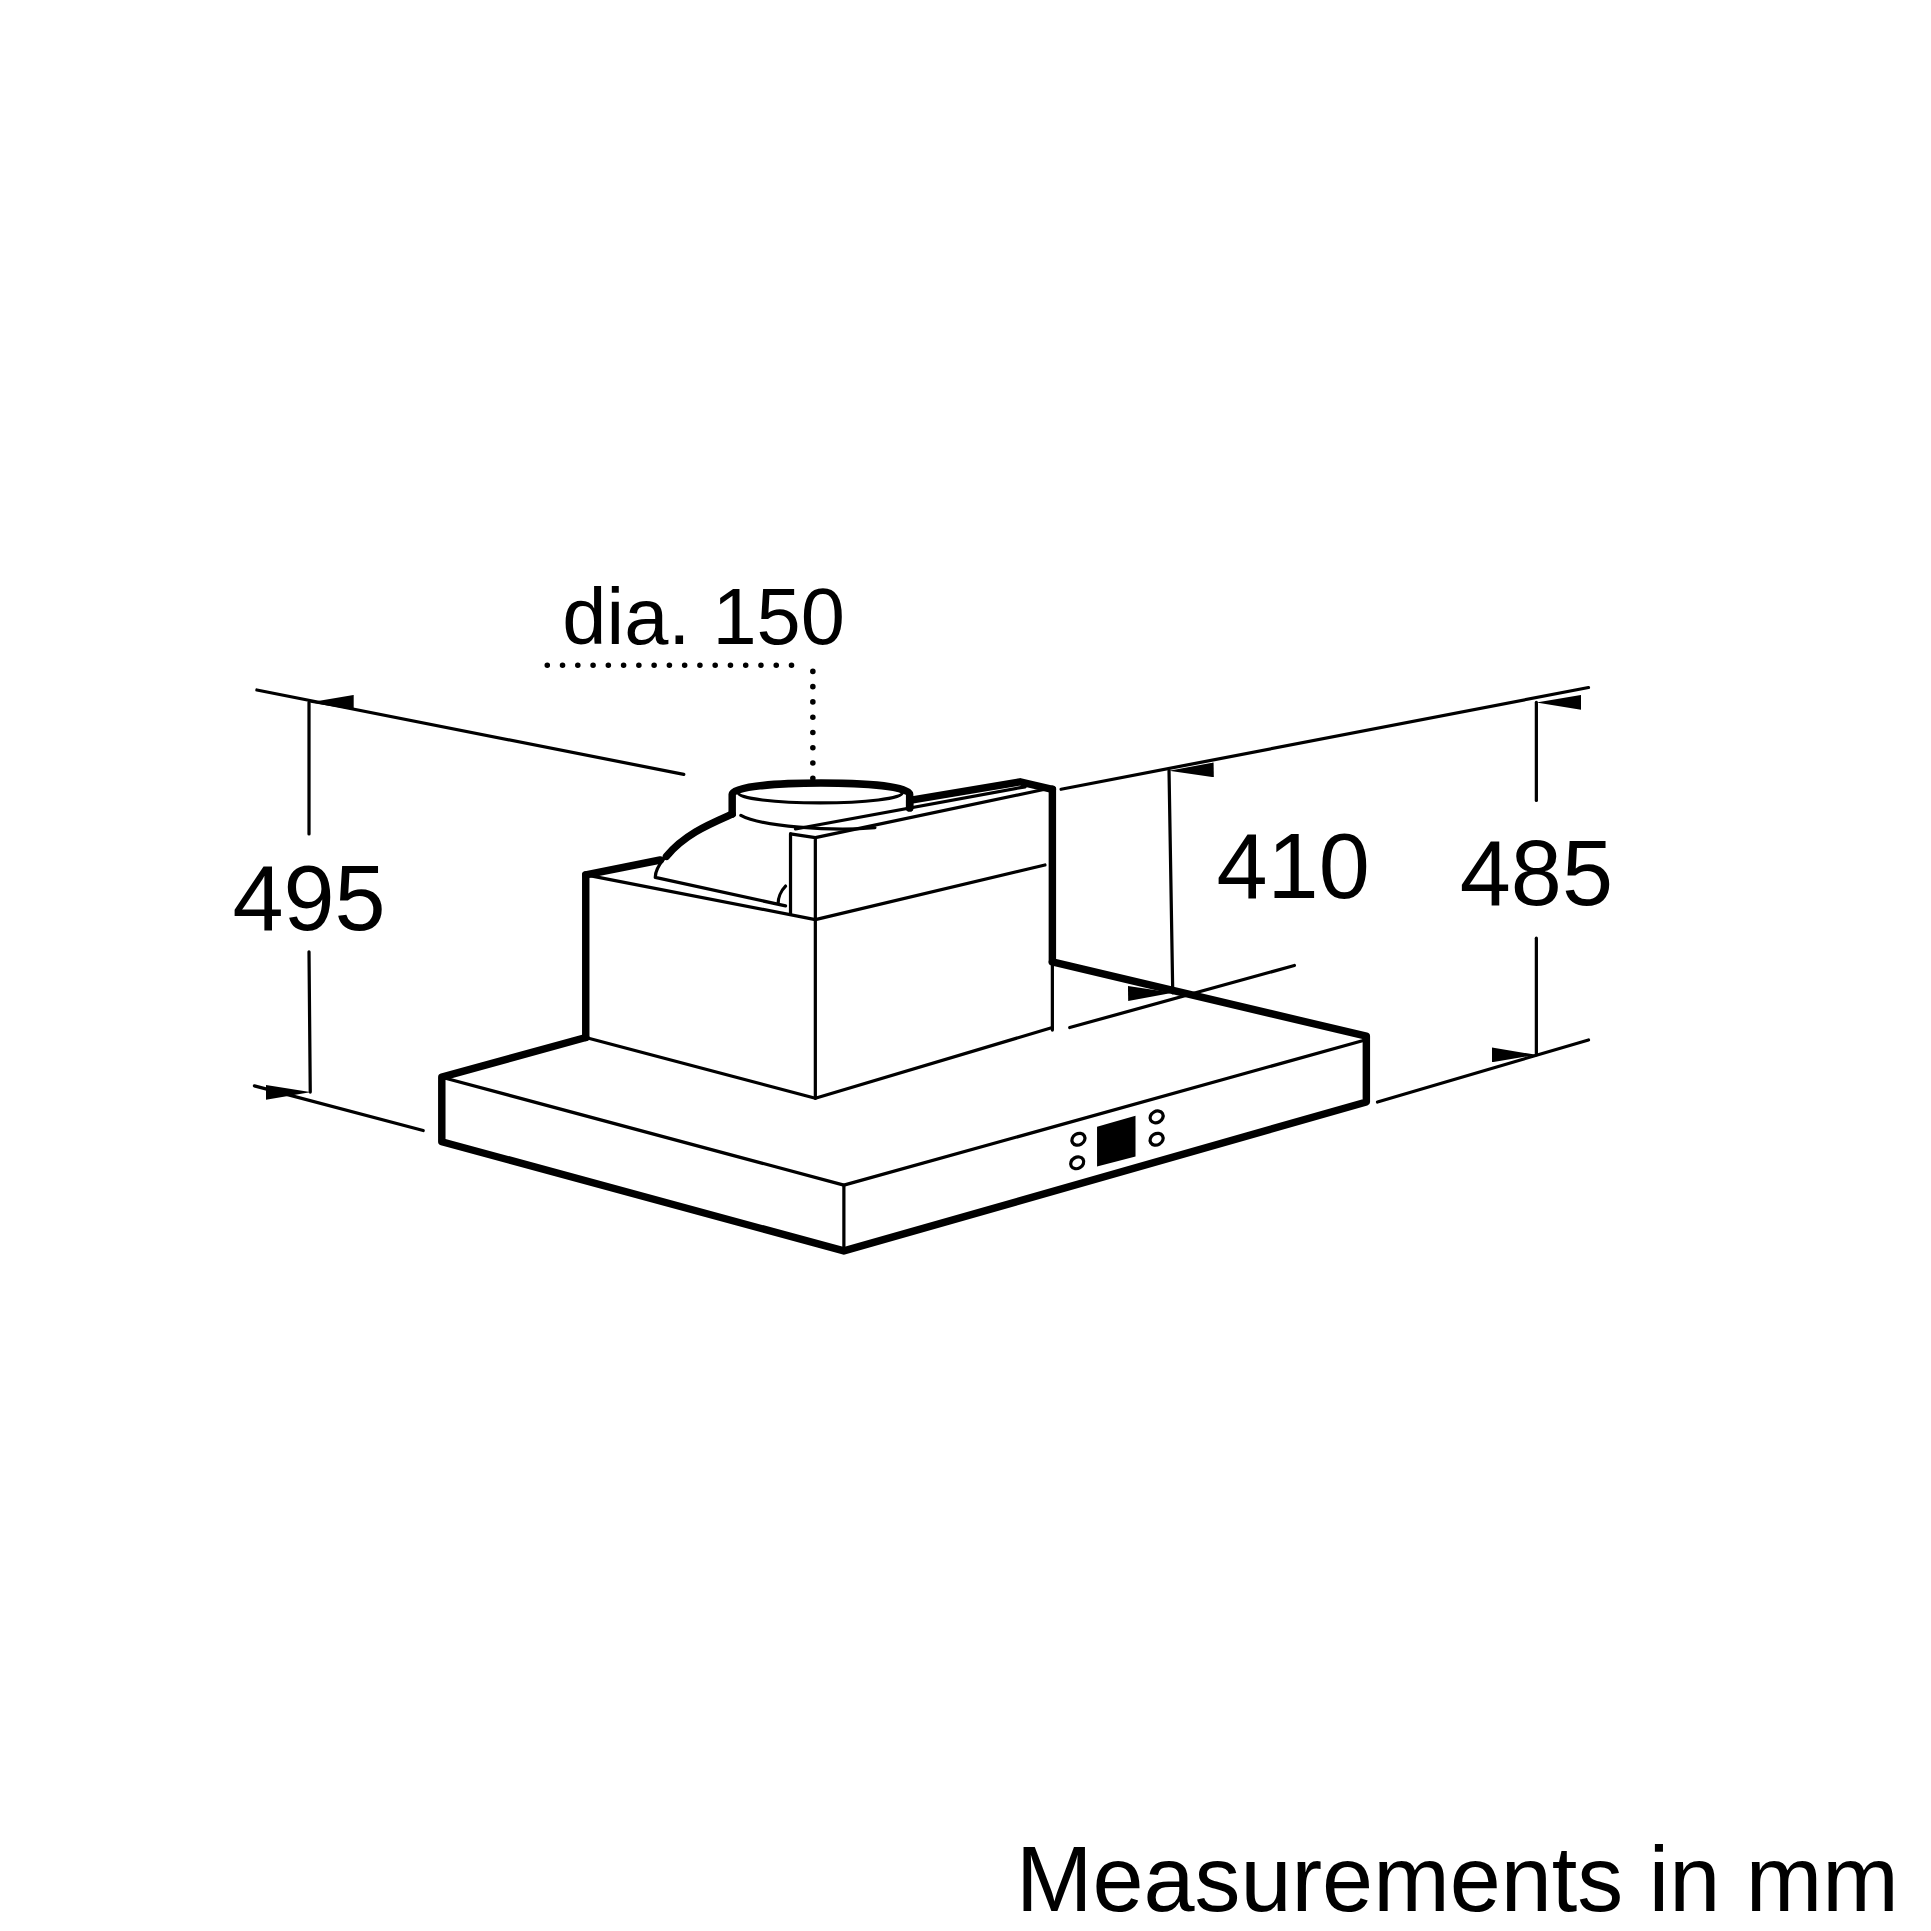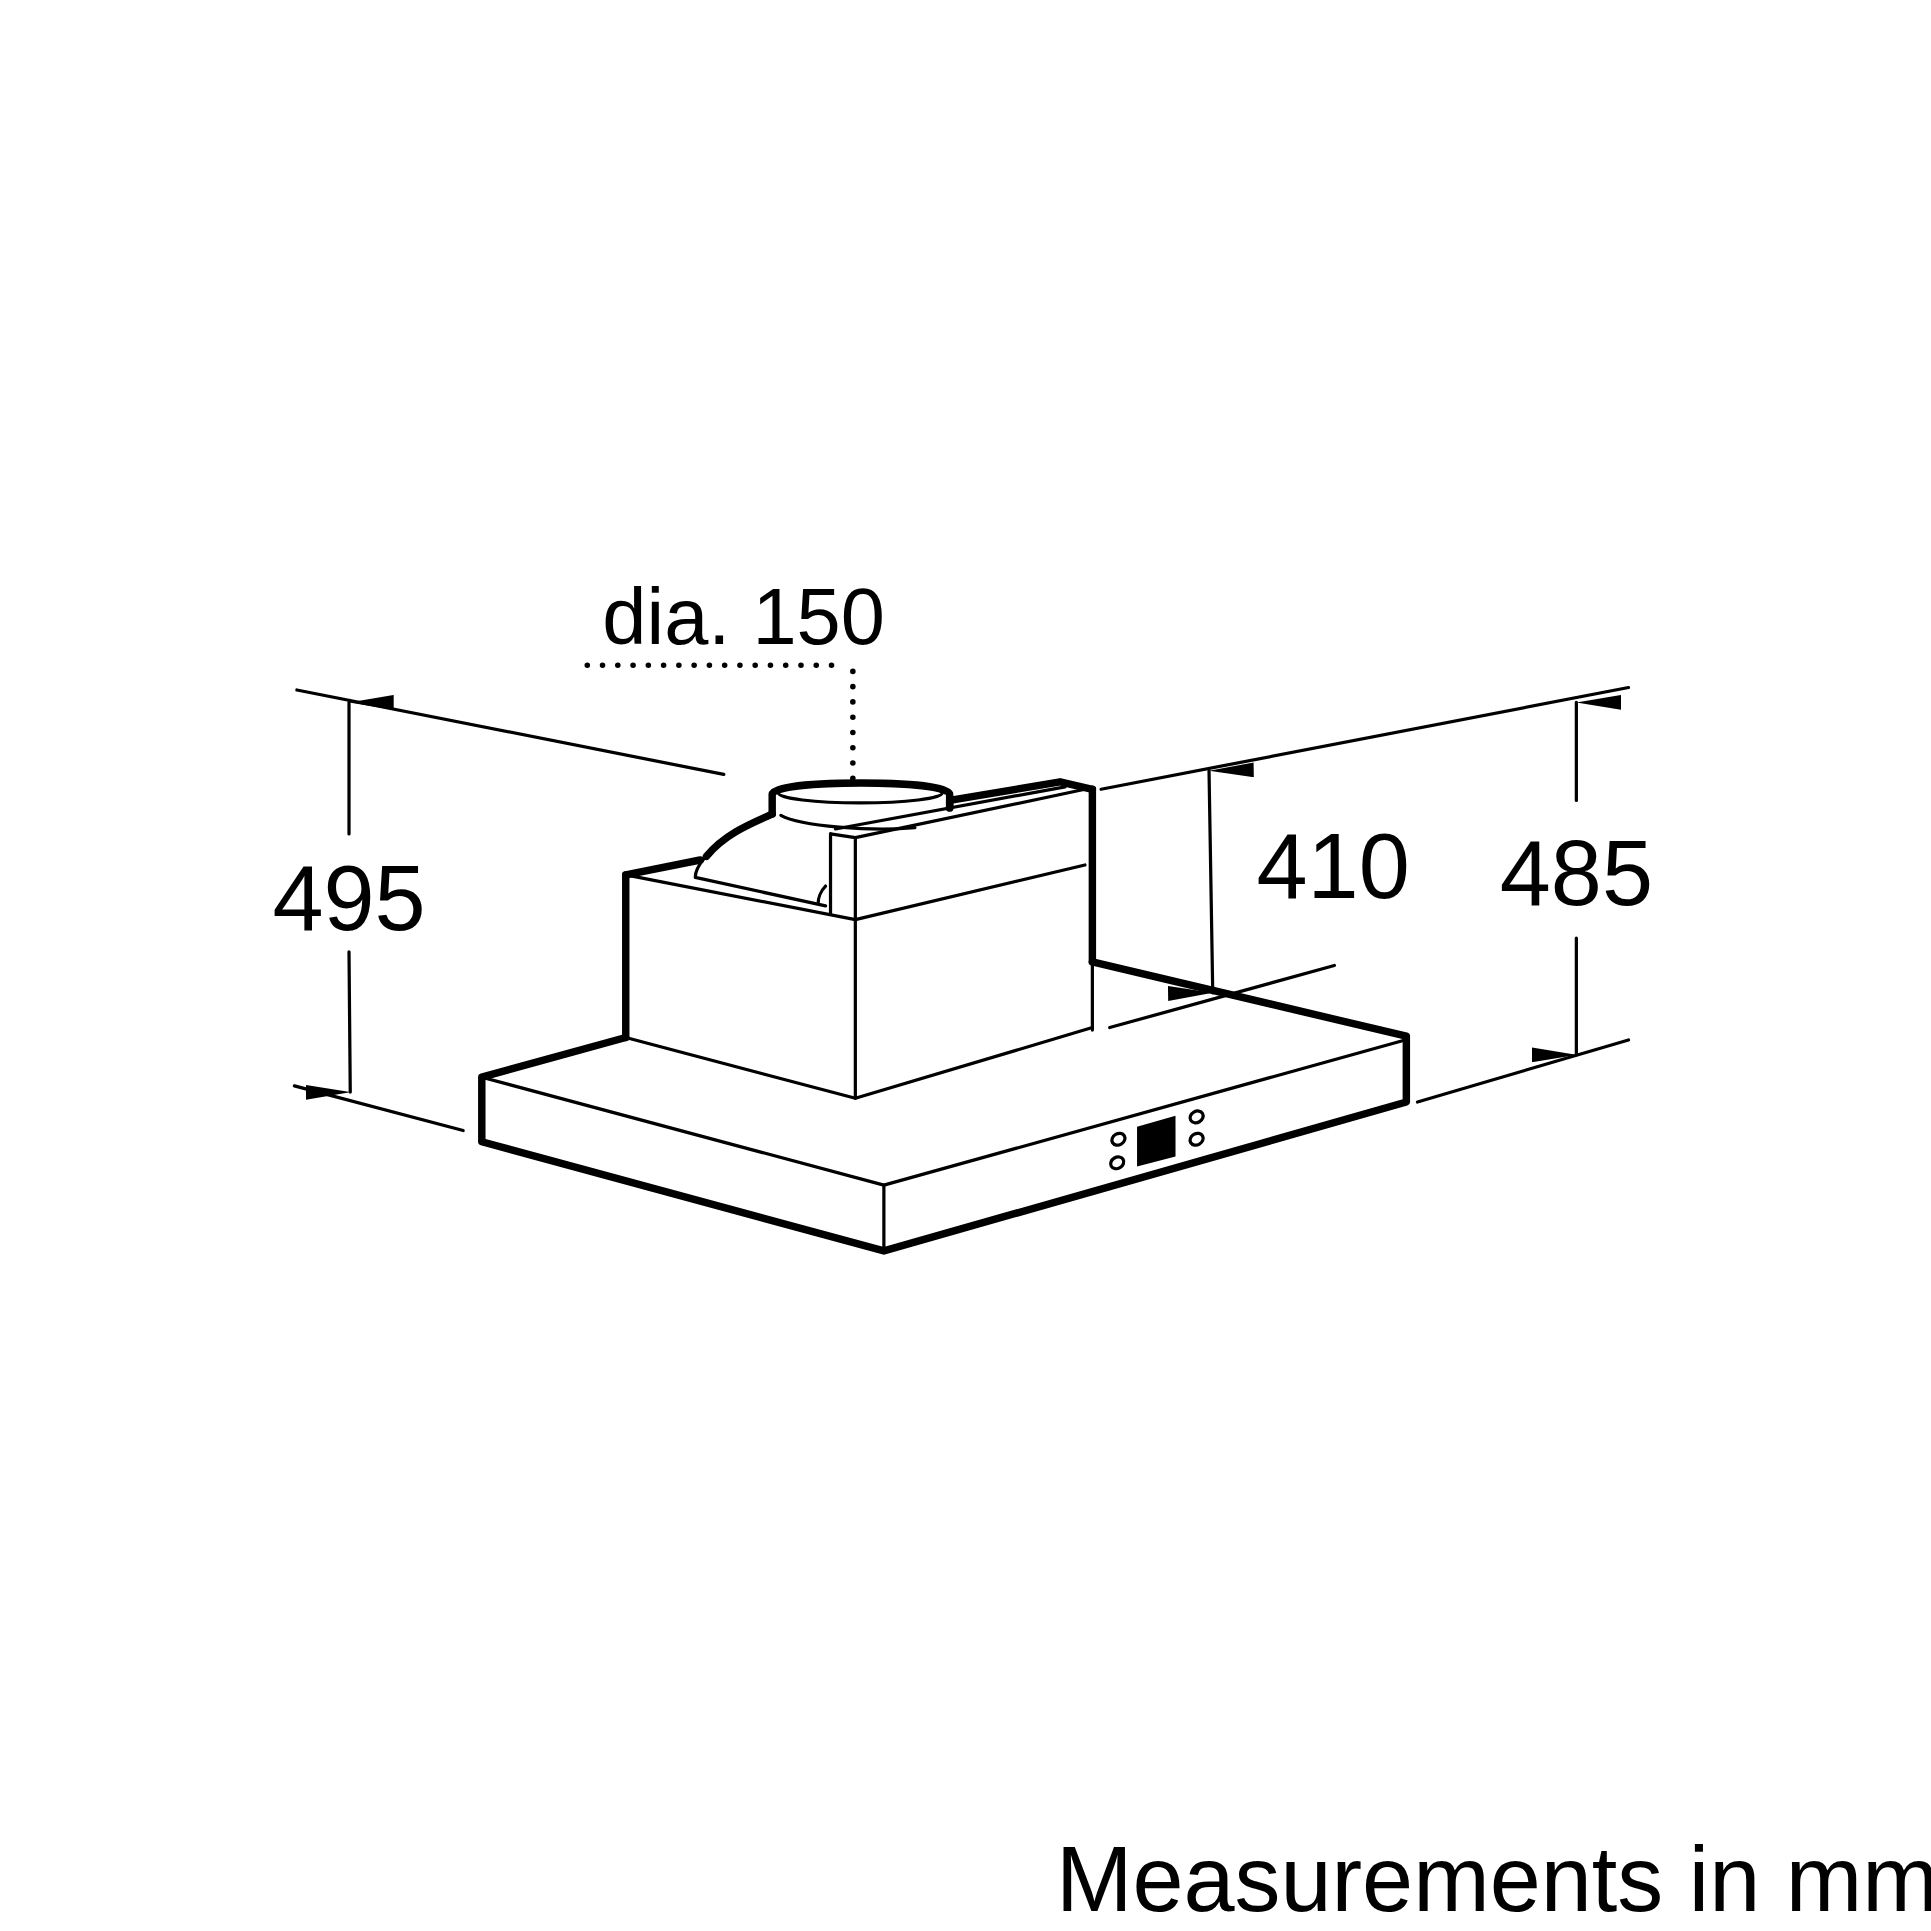--- a/index.html
+++ b/index.html
@@ -1,17 +1,17 @@
 <!DOCTYPE html>
 <html><head>
 <meta charset="utf-8">
 <style>
   html, body { margin: 0; padding: 0; background: #ffffff; }
   body { width: 1931px; height: 1931px; overflow: hidden; position: relative; }
-  #stage { position: absolute; left: 0; top: 0; width: 1699px; height: 1931px; margin-left: 40px; }
+  #stage { position: absolute; left: 0; top: 0; width: 1699px; height: 1931px; }
   svg text { font-family: "Liberation Sans", "DejaVu Sans", sans-serif; fill: #000; }
   .thick { stroke: #000; stroke-width: 6; fill: none; stroke-linecap: round; stroke-linejoin: round; }
   .thin { stroke: #000; stroke-width: 2.6; fill: none; stroke-linecap: round; stroke-linejoin: round; }
   .dots { stroke: #000; stroke-width: 4.5; fill: none; stroke-linecap: round; stroke-dasharray: 0 12.3; }
 </style>
 </head>
 <body>
 
 <div id="stage">
 <svg width="1931" height="1931" viewBox="0 0 1556 1556" xmlns="http://www.w3.org/2000/svg">

